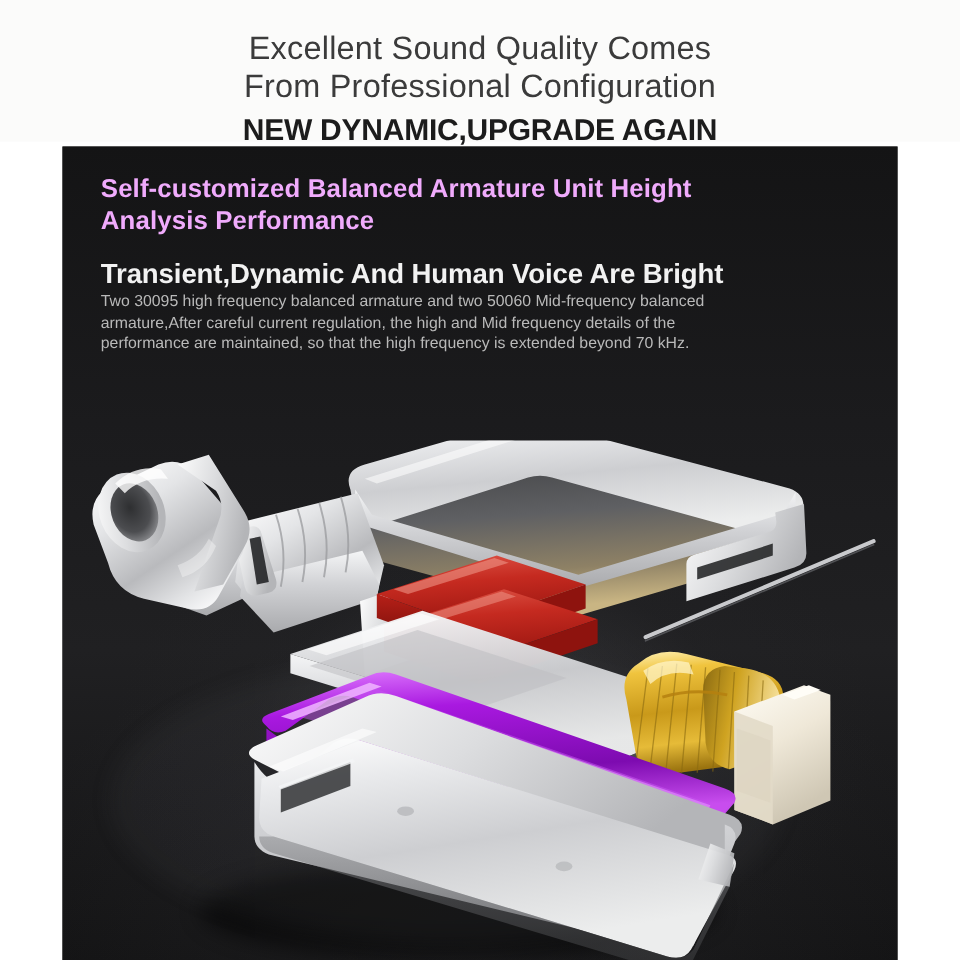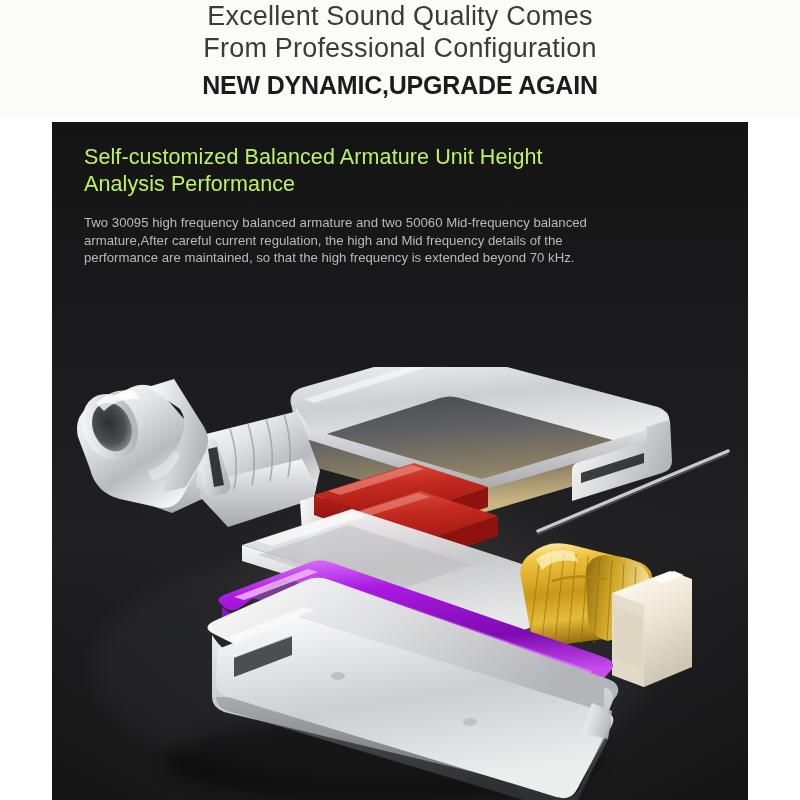--- a/index.html
+++ b/index.html
@@ -11,21 +11,21 @@
 
   
   #page { position:relative; width:800px; height:800px; background:#ffffff; }
 
   
   #header {
     position:absolute; left:0; top:0; width:800px; height:118px;
     background:#fbfbfa;
     display:flex; flex-direction:column;
     align-items:center; justify-content:flex-start;
-    padding-top:0;
+    padding-top:24px;
   }
   .hdr-line {
     color:#3b3b3b;
     font-size:27px;
     line-height:32px;
     font-weight:400;
     letter-spacing:0.2px;
     white-space:nowrap;
   }
   #hdr-kicker {
@@ -52,22 +52,22 @@
     background:
       radial-gradient(ellipse 62% 42% at 52% 72%, rgba(86,86,90,0.40) 0%, rgba(40,40,43,0.16) 46%, rgba(0,0,0,0) 74%),
       radial-gradient(ellipse 90% 60% at 50% 100%, rgba(70,70,74,0.22) 0%, rgba(0,0,0,0) 70%),
       linear-gradient(180deg, #141415 0%, #1b1b1d 34%, #202022 62%, #121213 100%);
     pointer-events:none;
   }
 
   
   #copy { position:absolute; left:32px; top:22px; right:26px; z-index:4; }
   .sub-line {
-    color:#bef264; font-size:21.5px; line-height:27px;
-    font-weight:400; letter-spacing:0.1px; white-space:nowrap;
+    color:#f0abfc; font-size:21.5px; line-height:27px;
+    font-weight:700; letter-spacing:0.1px; white-space:nowrap;
   }
   #headline {
     margin-top:16px;
     color:#f2f2f2; font-size:23px; line-height:28px;
     font-weight:700; letter-spacing:-0.1px;
   }
   #headline .hl { display:block; white-space:nowrap; }
   #body-copy {
     color:#b9b9b9; font-size:13.2px; line-height:17.5px;
     font-weight:400; max-width:632px;
@@ -92,20 +92,21 @@
     <div id="hdr-kicker">NEW DYNAMIC,UPGRADE AGAIN</div>
   </div>
 
   <div id="dark-panel">
 
     <div id="copy">
       <div class="sub-line">Self-customized Balanced Armature Unit Height</div>
       <div class="sub-line">Analysis Performance</div>
 
       <div id="headline">
+        <span class="hl">Transient,Dynamic And Human Voice Are Bright</span>
       </div>
 
       <div id="body-copy">
         <span>Two 30095 high frequency balanced armature and two 50060 Mid-frequency balanced</span>
         <span>armature,After careful current regulation, the high and Mid frequency details of the</span>
         <span>performance are maintained, so that the high frequency is extended beyond 70 kHz.</span>
       </div>
     </div>
 
     <div id="render">

